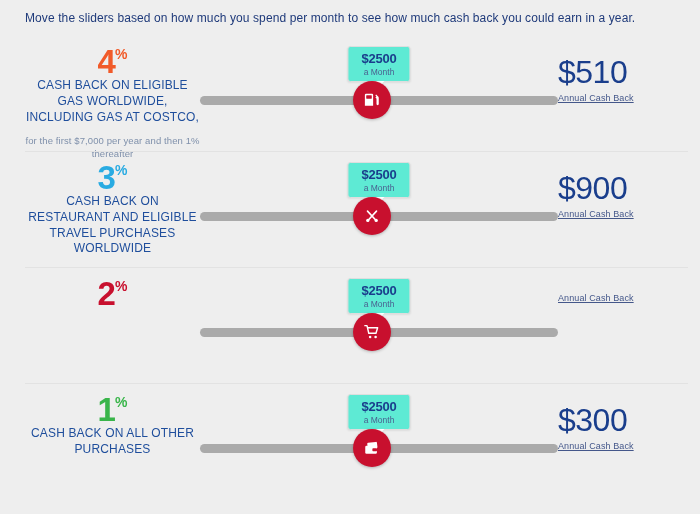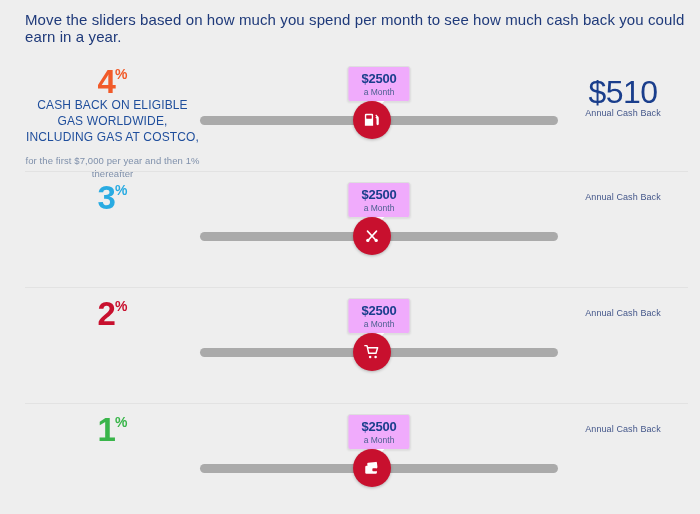--- a/index.html
+++ b/index.html
@@ -9,21 +9,21 @@
   body {
     width: 700px;
     height: 514px;
     background: #eeeeee;
     font-family: "Liberation Sans", sans-serif;
     overflow: hidden;
     position: relative;
   }
 
   .intro {
-    font-size: 15px;
+    font-size: 12px;
     color: #1f3a7a;
     padding: 11px 0 0 25px;
     letter-spacing: 0.1px;
   }
 
   .rows {
     margin-top: 11px;
   }
 
   .row {
@@ -83,21 +83,21 @@
   .mid {
     flex: 1 1 auto;
     position: relative;
     height: 115px;
   }
   .bubble {
     position: absolute;
     top: 10px;
     left: 50%;
     transform: translateX(-50%);
-    background: #f0abfc;
+    background: #5eead4;
     border: 1px solid #dedede;
     border-radius: 3px;
     padding: 5px 13px 4px 13px;
     text-align: center;
     box-shadow: 0 1px 2px rgba(0,0,0,0.07);
   }
   .bubble:after {
     content: "";
     position: absolute;
     bottom: -5px;
@@ -147,34 +147,35 @@
     align-items: center;
     justify-content: center;
     cursor: pointer;
   }
   .handle svg { display: block; }
 
   
   .right {
     width: 130px;
     flex: 0 0 130px;
-    text-align: center;
     padding-top: 20px;
     box-sizing: border-box;
   }
   .annual-amt {
     font-size: 32px;
     color: #1a3e8c;
     line-height: 1;
     letter-spacing: -0.5px;
   }
   .annual-lbl {
     font-size: 9px;
     color: #44578a;
+    margin-top: 5px;
     letter-spacing: 0.1px;
+    text-decoration: underline;
   }
 </style>
 </head>
 <body>
 
 <div class="intro">Move the sliders based on how much you spend per month to see how much cash back you could earn in a year.</div>
 
 <div class="rows" id="rows-container">
   <div class="row">
 
@@ -207,40 +208,42 @@
     </div>
 
   </div>
 
   <div class="row">
 
     <div class="left">
       <div class="pct" style="color: rgb(41, 171, 226);">
         <span class="num">3</span><span class="sym">%</span>
       </div>
+      <div class="desc">CASH BACK ON RESTAURANT AND ELIGIBLE TRAVEL PURCHASES WORLDWIDE</div>
 
     </div>
 
     <div class="mid">
       <div class="bubble">
         <div class="bubble-amt">$2500</div>
         <div class="bubble-sub">a Month</div>
       </div>
       <div class="track"></div>
       <div class="handle" style="left: 48%;">
           <svg width="18" height="18" viewBox="0 0 24 24" fill="none" stroke="#ffffff" stroke-width="2.1" stroke-linecap="round">
             <path d="M6 5.5 L17.5 18"></path>
             <path d="M18 5.5 L6.5 18"></path>
             <circle cx="17.6" cy="17.9" r="2.2" fill="#ffffff" stroke="none"></circle>
             <circle cx="6.4" cy="17.9" r="2.2" fill="#ffffff" stroke="none"></circle>
           </svg>
         </div>
     </div>
 
     <div class="right">
+      <div class="annual-amt">$900</div>
       <div class="annual-lbl">Annual Cash Back</div>
     </div>
 
   </div>
 
   <div class="row">
 
     <div class="left">
       <div class="pct" style="color: rgb(200, 16, 46);">
         <span class="num">2</span><span class="sym">%</span>
@@ -268,36 +271,38 @@
     </div>
 
   </div>
 
   <div class="row">
 
     <div class="left">
       <div class="pct" style="color: rgb(57, 181, 74);">
         <span class="num">1</span><span class="sym">%</span>
       </div>
+      <div class="desc">CASH BACK ON ALL OTHER PURCHASES</div>
 
     </div>
 
     <div class="mid">
       <div class="bubble">
         <div class="bubble-amt">$2500</div>
         <div class="bubble-sub">a Month</div>
       </div>
       <div class="track"></div>
       <div class="handle" style="left: 48%;">
           <svg width="18" height="18" viewBox="0 0 24 24" fill="#ffffff">
             <rect x="6" y="4.5" width="13" height="8.5" rx="1.4" transform="rotate(-7 12 9)"></rect>
             <rect x="3" y="9" width="15.5" height="10.5" rx="1.6"></rect>
             <rect x="12.5" y="12.2" width="6.2" height="4" rx="1" fill="#c8102e"></rect>
           </svg>
         </div>
     </div>
 
     <div class="right">
+      <div class="annual-amt">$300</div>
       <div class="annual-lbl">Annual Cash Back</div>
     </div>
 
   </div>
 </div>
 
 </body></html>

